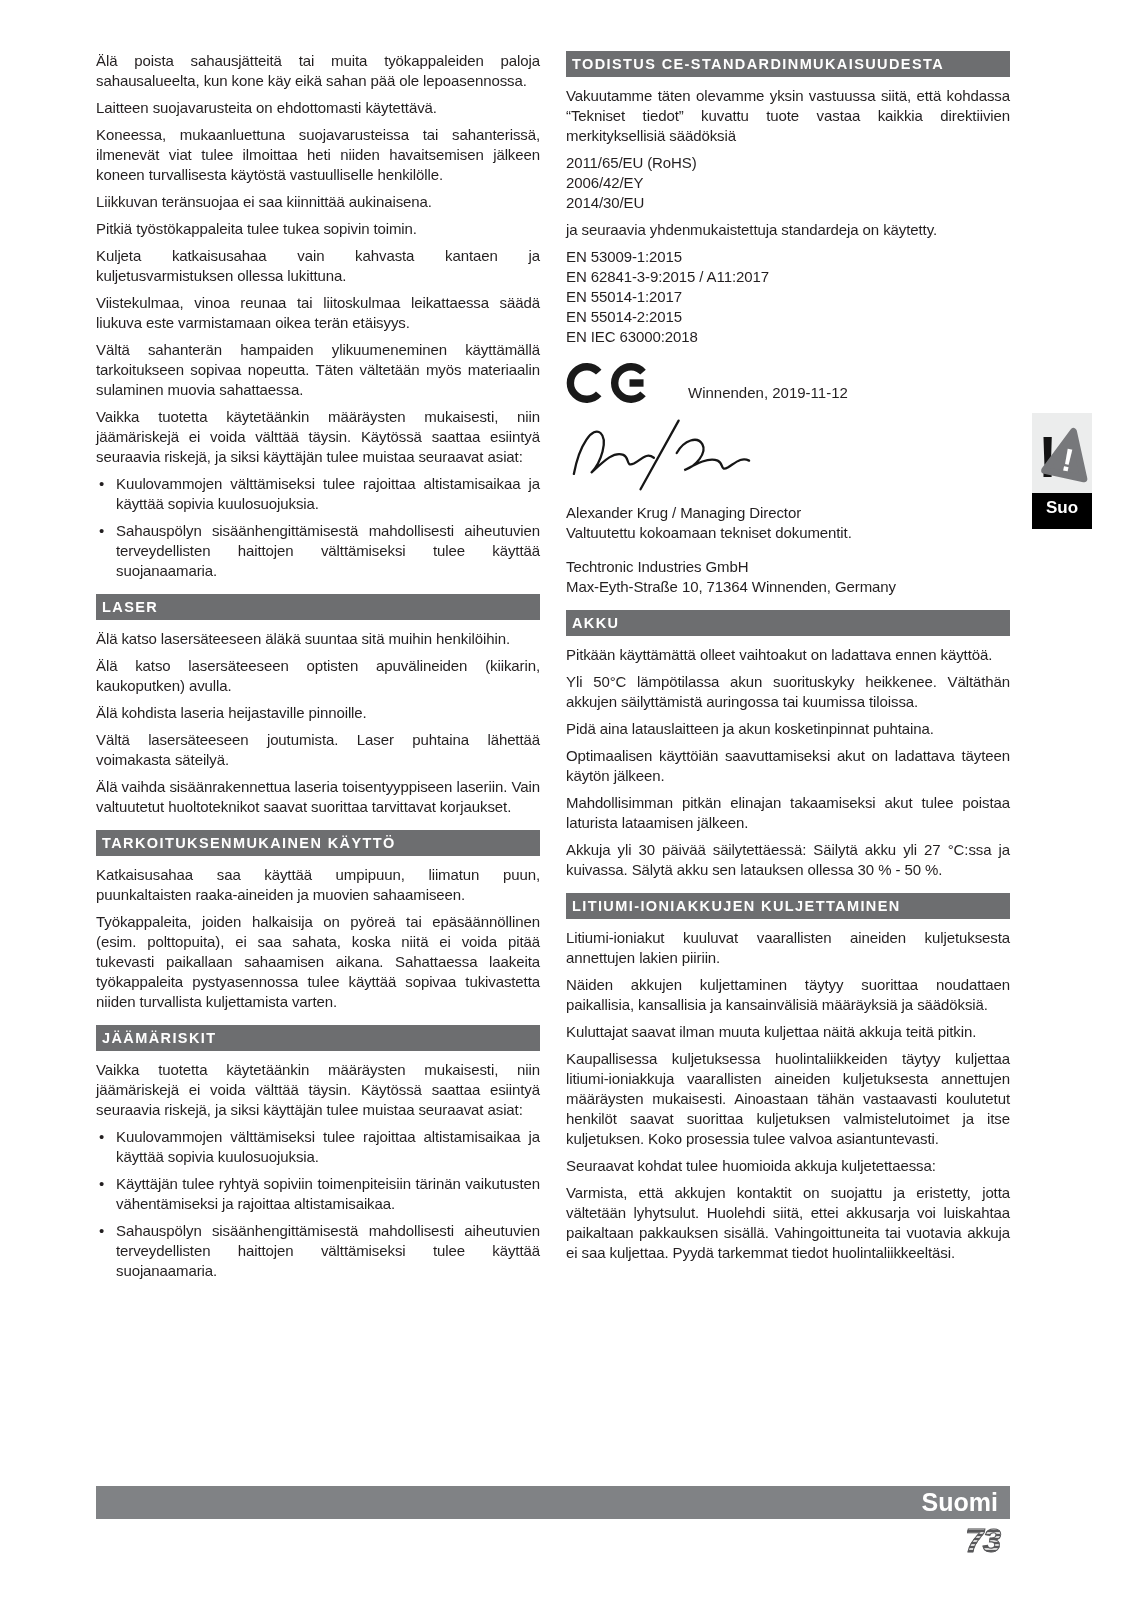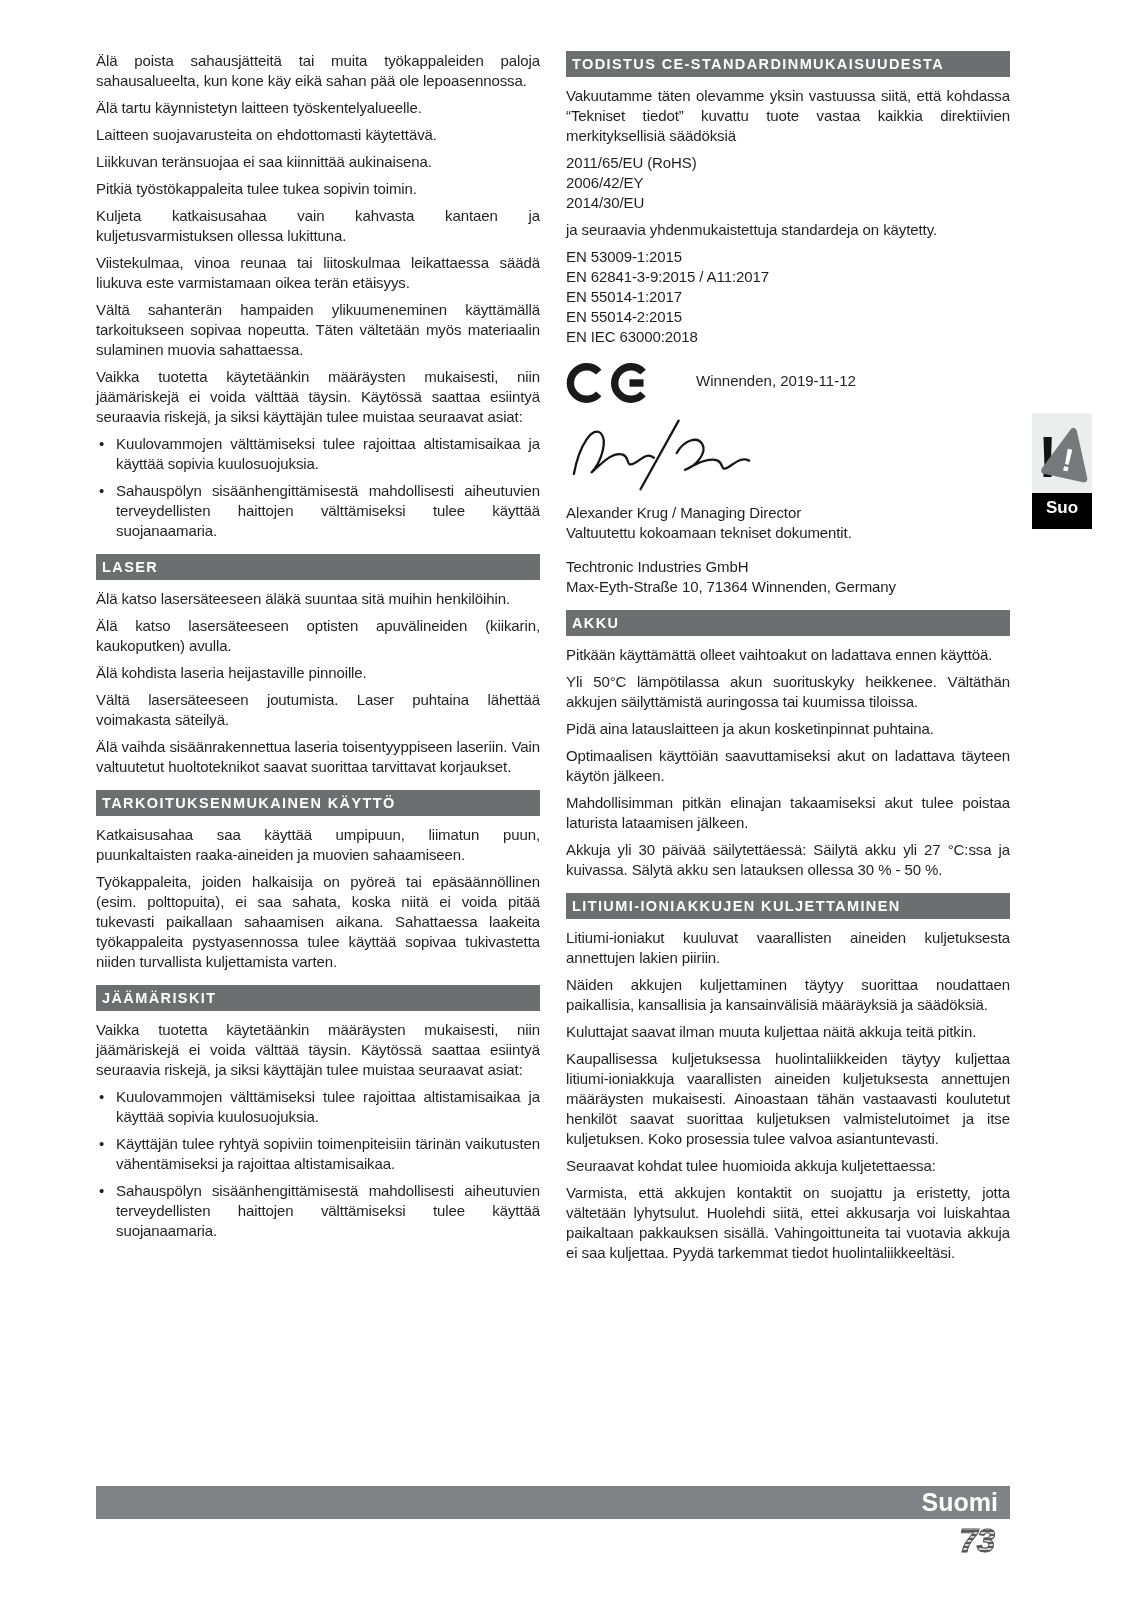--- a/index.html
+++ b/index.html
@@ -24,34 +24,34 @@
   .bullet span { font-size:15px; line-height:20px; text-align:justify; letter-spacing:-0.1px; }
   .sec-header {
     background:#6d6e70; color:#ffffff;
     font-weight:bold; font-size:14.5px; letter-spacing:1.4px;
     padding:5px 9px 5px 6px; margin:13px 0 9px;
     text-transform:uppercase;
   }
   .col > .sec-header:first-child { margin-top:0; }
   .list { margin:0 0 7px; }
   .list div { font-size:15px; line-height:20px; letter-spacing:-0.1px; }
-  .ce-row { display:flex; align-items:center; gap:34px; margin:12px 0 4px; }
+  .ce-row { display:flex; align-items:flex-end; gap:26px; margin:12px 0 4px; }
   .ce-row .date { font-size:15px; padding-bottom:6px; }
   .signature { margin:2px 0 6px; }
   .company-block { margin-top:14px; }
   .footer-bar {
     position:absolute; left:96px; top:1486px; width:914px; height:33px;
     background:#808285;
   }
   .footer-bar span {
     display:block; text-align:right; padding-right:12px;
     font-size:25px; font-weight:bold; color:#ffffff; line-height:33px;
   }
   .page-number {
-    position:absolute; top:1522px; right:134px;
+    position:absolute; top:1522px; right:128px;
     font-size:33px; font-weight:bold; font-style:italic; letter-spacing:-1px;
     color:#6a6a6c;
     background:repeating-linear-gradient(180deg,#58585a 0 2px,#d8d8d8 2px 4px);
     -webkit-background-clip:text; background-clip:text;
     -webkit-text-fill-color:transparent;
     -webkit-text-stroke:1px #58585a;
   }
   .lang-tab { position:absolute; top:413px; right:36px; width:60px; }
   .tab-icon { width:60px; height:80px; background:#eceded; }
   .tab-label {
@@ -61,22 +61,22 @@
 </style>
 </head>
 <body>
 
 <div class="page">
 
   <div class="content">
 
     <div class="col">
       <p class="p">Älä poista sahausjätteitä tai muita työkappaleiden paloja sahausalueelta, kun kone käy eikä sahan pää ole lepoasennossa.</p>
-      <p class="p">Älä tartu käynnistetyn laitteen työskentelyalueelle.</p>
       <p class="p">Laitteen suojavarusteita on ehdottomasti käytettävä.</p>
+      <p class="p">Koneessa, mukaanluettuna suojavarusteissa tai sahanterissä, ilmenevät viat tulee ilmoittaa heti niiden havaitsemisen jälkeen koneen turvallisesta käytöstä vastuulliselle henkilölle.</p>
       <p class="p">Liikkuvan teränsuojaa ei saa kiinnittää aukinaisena.</p>
       <p class="p">Pitkiä työstökappaleita tulee tukea sopivin toimin.</p>
       <p class="p">Kuljeta katkaisusahaa vain kahvasta kantaen ja kuljetusvarmistuksen ollessa lukittuna.</p>
       <p class="p">Viistekulmaa, vinoa reunaa tai liitoskulmaa leikattaessa säädä liukuva este varmistamaan oikea terän etäisyys.</p>
       <p class="p">Vältä sahanterän hampaiden ylikuumeneminen käyttämällä tarkoitukseen sopivaa nopeutta. Täten vältetään myös materiaalin sulaminen muovia sahattaessa.</p>
       <p class="p">Vaikka tuotetta käytetäänkin määräysten mukaisesti, niin jäämäriskejä ei voida välttää täysin. Käytössä saattaa esiintyä seuraavia riskejä, ja siksi käyttäjän tulee muistaa seuraavat asiat:</p>
       <div class="bullet">
           <span>Kuulovammojen välttämiseksi tulee rajoittaa altistamisaikaa ja käyttää sopivia kuulosuojuksia.</span>
         </div>
       <div class="bullet">

